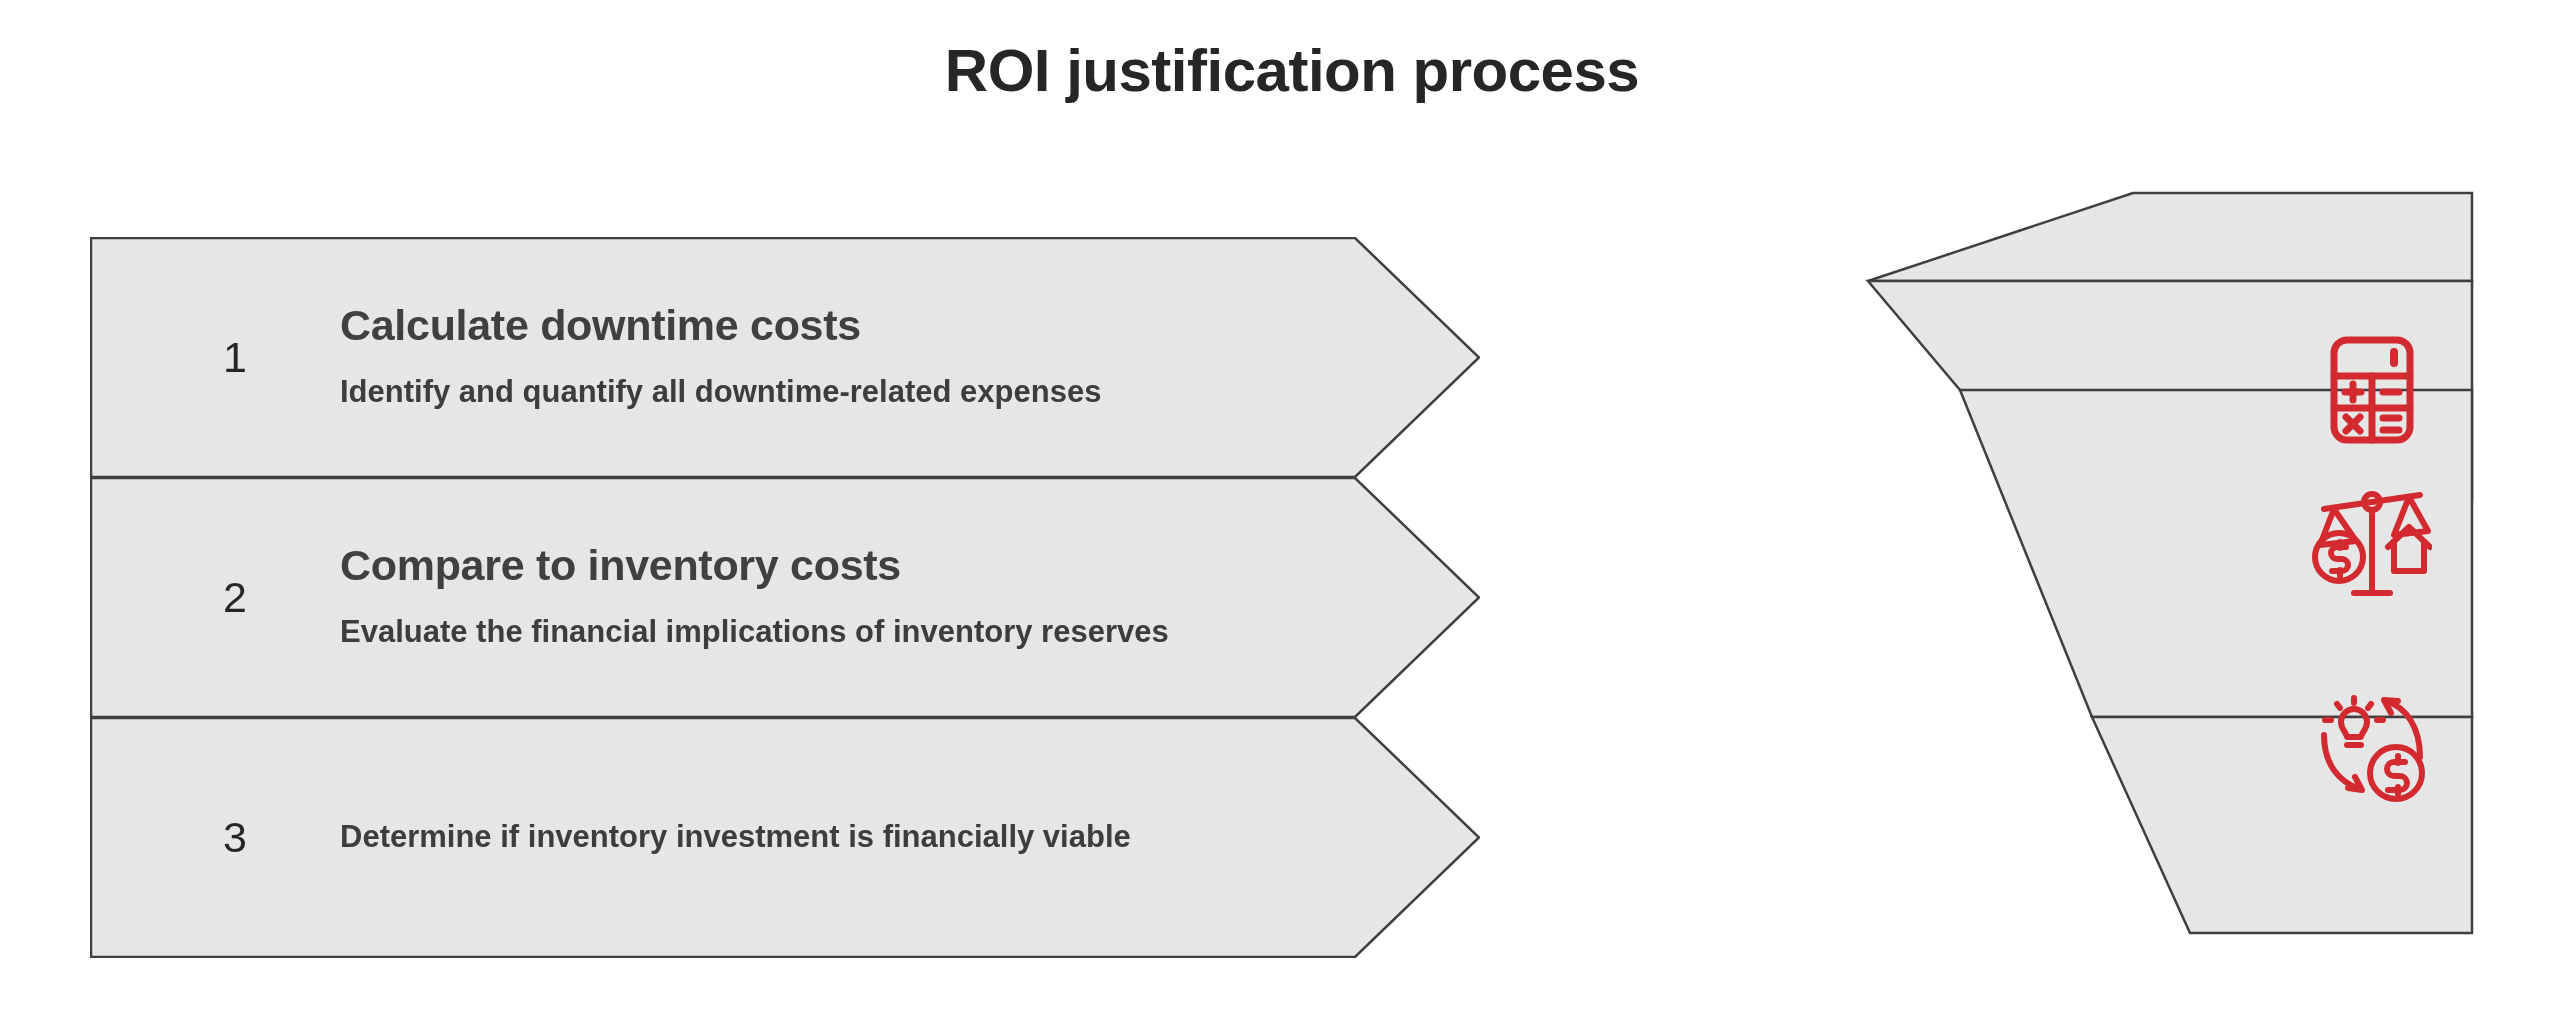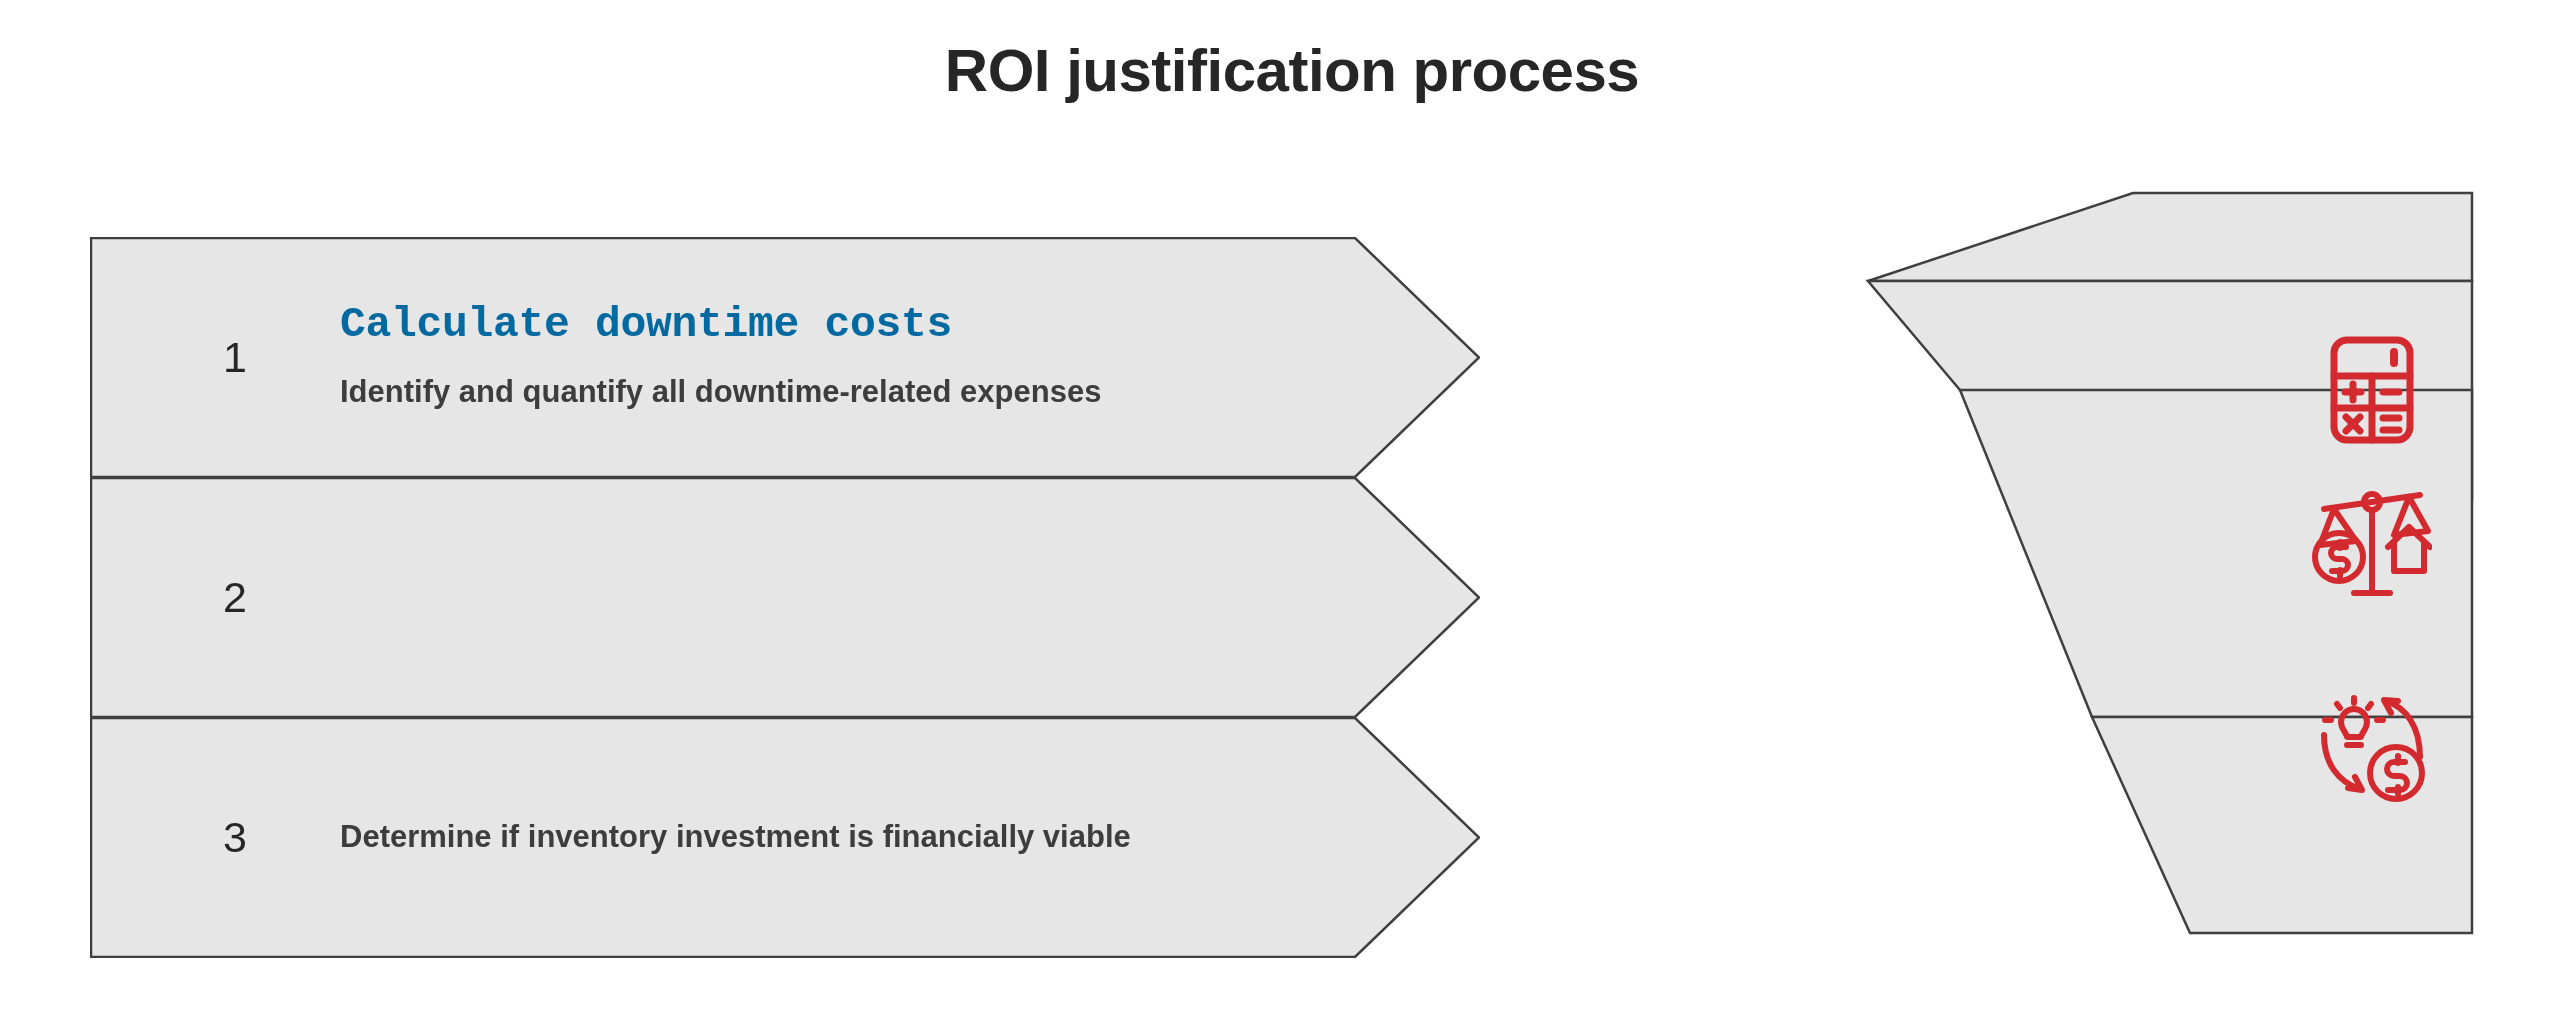--- a/index.html
+++ b/index.html
@@ -75,25 +75,24 @@
     top: 0;
     width: 900px;
     height: 240px;
     display: flex;
     flex-direction: column;
     justify-content: center;
   }
   .step-heading {
     font-size: 43px;
     font-weight: 600;
-    color: #0369a1;
+    color: #404040;
     letter-spacing: -0.3px;
     line-height: 1.12;
     margin-bottom: 22px;
-    font-family: Liberation Mono, monospace;
   }
   .step-desc {
     font-size: 31px;
     font-weight: 700;
     color: #3d3d3d;
     line-height: 1.32;
     max-width: 870px;
   }
 
   
@@ -137,20 +136,22 @@
         <div class="step-desc">Identify and quantify all downtime-related expenses</div>
       </div>
     </div>
 
     <div class="step" style="top:240px;">
       <svg class="step-svg" viewBox="0 0 1390 241" preserveAspectRatio="none">
         <polygon points="1,1 1265,1 1389,120.5 1265,240 1,240" fill="#e6e6e6" stroke="#3f3f3f" stroke-width="2.5"></polygon>
       </svg>
       <div class="step-num">2</div>
       <div class="step-body">
+        <div class="step-heading">Compare to inventory costs</div>
+        <div class="step-desc">Evaluate the financial implications of inventory reserves</div>
       </div>
     </div>
 
     <div class="step" style="top:480px;">
       <svg class="step-svg" viewBox="0 0 1390 241" preserveAspectRatio="none">
         <polygon points="1,1 1265,1 1389,120.5 1265,240 1,240" fill="#e6e6e6" stroke="#3f3f3f" stroke-width="2.5"></polygon>
       </svg>
       <div class="step-num">3</div>
       <div class="step-body">
         <div class="step-desc">Determine if inventory investment is financially viable</div>

